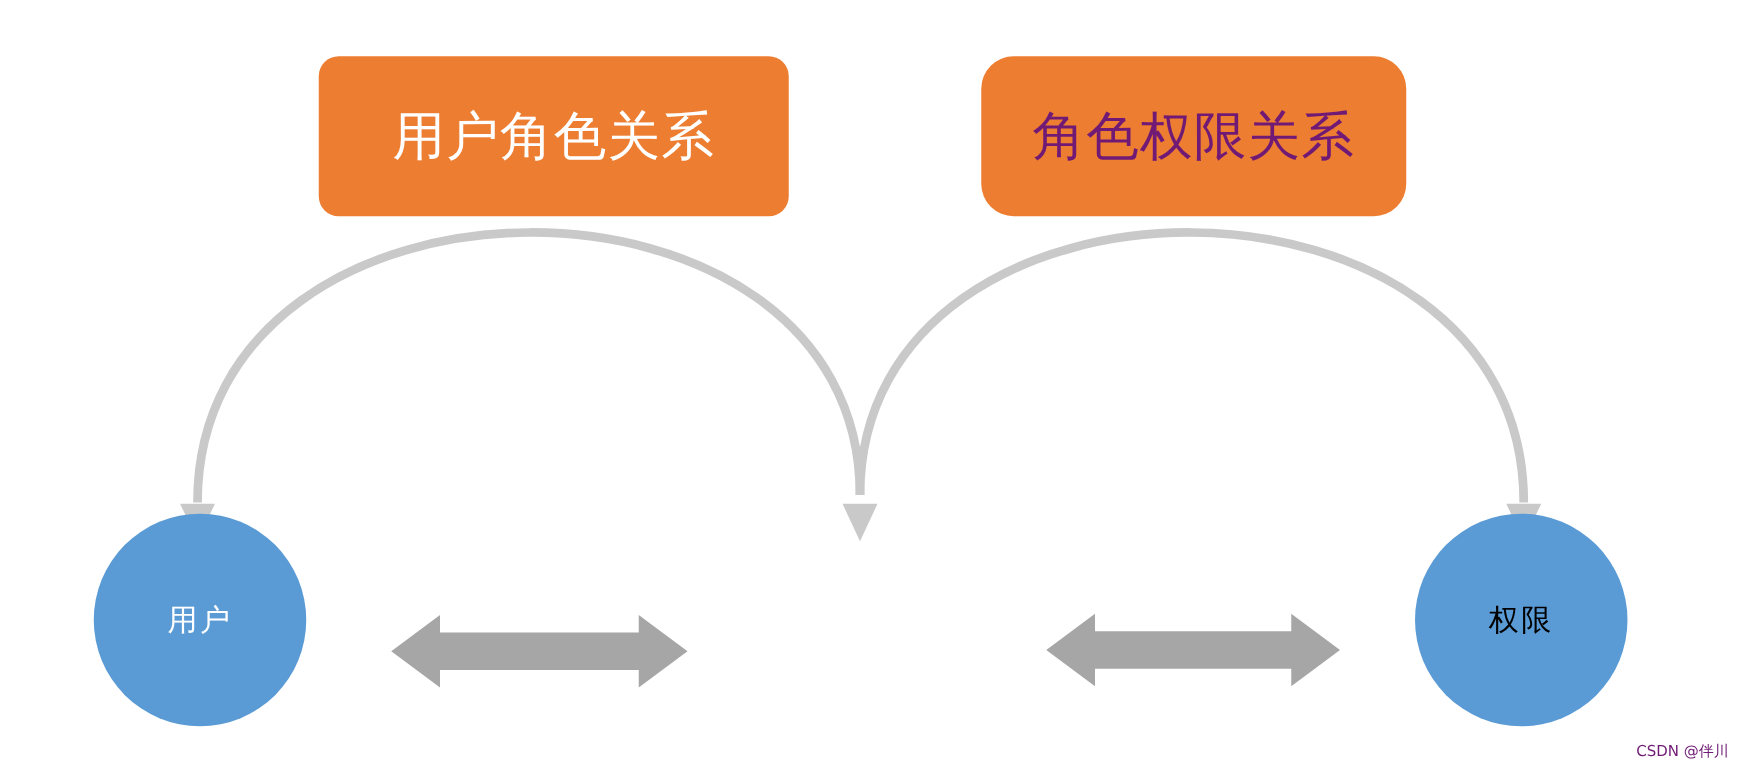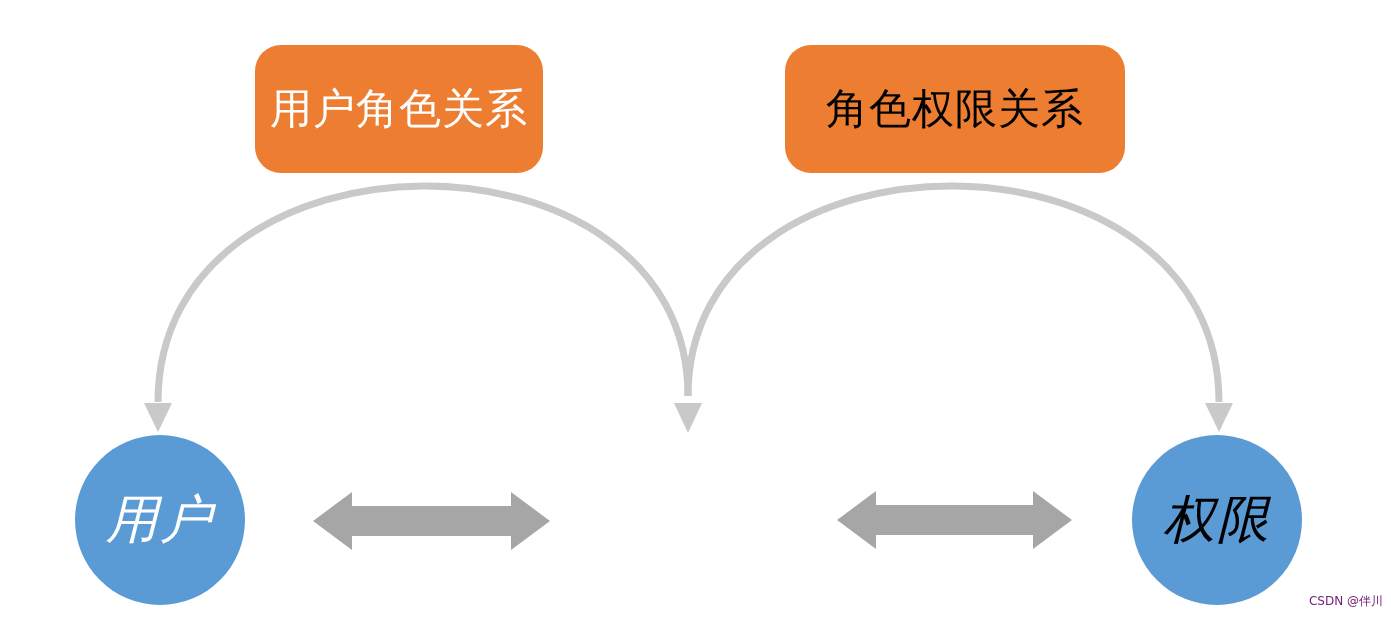--- a/index.html
+++ b/index.html
@@ -23,37 +23,36 @@
     background: #ED7D31;
     color: #ffffff;
     display: flex;
     align-items: center;
     justify-content: center;
     font-size: 42px;
     letter-spacing: 1px;
     white-space: nowrap;
     z-index: 2;
   }
-  .rel-box-1 { left: 255px; width: 288px; }
+  .rel-box-1 { left: 255px; width: 376px; border-radius: 16px; }
   .rel-box-2 { left: 785px; width: 340px; }
   .entity-circle {
     position: absolute;
-    top: 435px;
+    top: 411px;
     width: 170px;
     height: 170px;
     border-radius: 50%;
     color: #ffffff;
     display: flex;
     align-items: center;
     justify-content: center;
-    font-size: 52px;
+    font-size: 24px;
     letter-spacing: 2px;
     white-space: nowrap;
     z-index: 2;
-    font-style: italic;
   }
   .entity-user { left: 75px; background: #5B9BD5; }
   .entity-role { left: 603px; background: #FFC000; }
   .entity-permission { left: 1132px; background: #5B9BD5; }
   .watermark {
     position: absolute;
     right: 8px;
     bottom: 7px;
     font-size: 12px;
     color: #C9CDD4;
@@ -75,21 +74,21 @@
     <polygon class="arc-head" points="144,403 172,403 158,432" fill="#C9C9C9"></polygon>
     <polygon class="arc-head" points="674,403 702,403 688,433" fill="#C9C9C9"></polygon>
     <polygon class="arc-head" points="1205,403 1233,403 1219,432" fill="#C9C9C9"></polygon>
 
     <polygon class="block-arrow" points="313,521 352,492 352,506 511,506 511,492 550,521 511,550 511,536 352,536 352,550" fill="#A6A6A6"></polygon>
     <polygon class="block-arrow" points="837,520 876,491 876,505 1033,505 1033,491 1072,520 1033,549 1033,535 876,535 876,549" fill="#A6A6A6"></polygon>
   </svg>
 
   <div class="rel-box rel-box-1" style="background-color: rgb(237, 125, 49); color: rgb(255, 255, 255);">用户角色关系</div>
 
-  <div class="rel-box rel-box-2" style="background-color: rgb(237, 125, 49); color: #000000;">角色权限关系</div>
+  <div class="rel-box rel-box-2" style="background-color: rgb(237, 125, 49); color: #701a75;">角色权限关系</div>
 
   <div class="entity-circle entity-user" style="background-color: rgb(91, 155, 213); color: rgb(255, 255, 255);">用户</div>
 
 
   <div class="entity-circle entity-permission" style="background-color: rgb(91, 155, 213); color: #000000;">权限</div>
 
   <div class="watermark" style="color: #701a75;">CSDN @伴川</div>
 
 </div>
 

